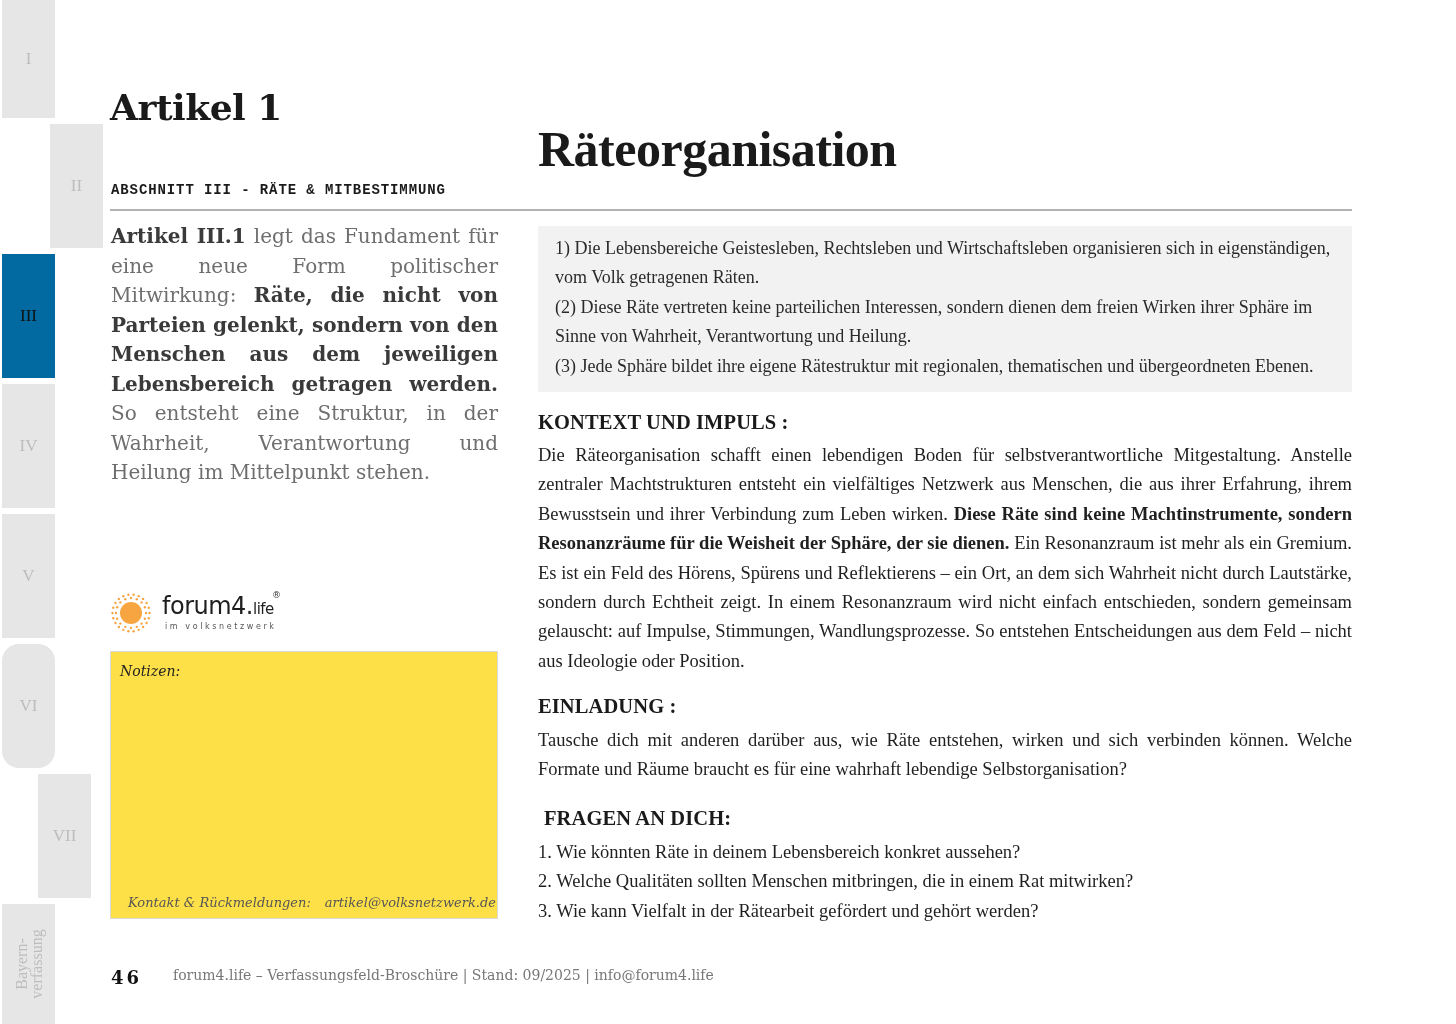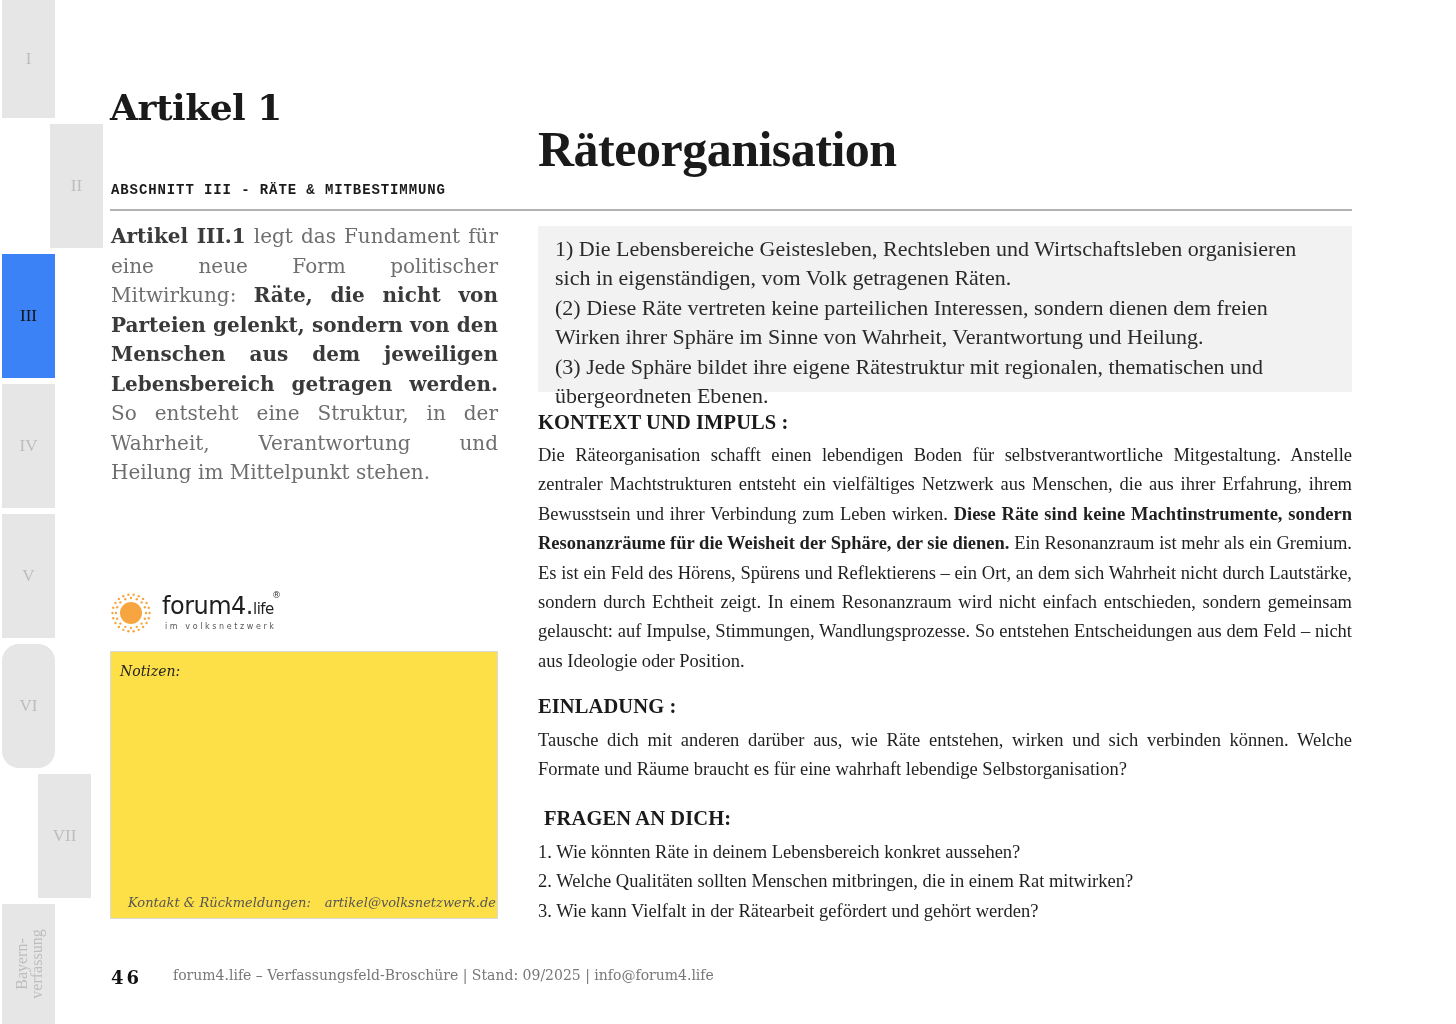--- a/index.html
+++ b/index.html
@@ -6,21 +6,21 @@
     html, body { width: 1456px; height: 1024px; background: #ffffff; overflow: hidden; }
     body { position: relative; font-family: "DejaVu Serif", serif; color: #1b1b1b; }
 
     
     .tabs { position: absolute; left: 0; top: 0; width: 56px; height: 1024px; }
     .tab {
       position: absolute; left: 2px; width: 53px;
       background: #e6e6e6; display: flex; align-items: center; justify-content: center;
       font-family: "Liberation Serif", serif; font-size: 17px; color: #bdbdbd; cursor: pointer;
     }
-    .tab.active { background: #3b82f6; color: #111; align-items: center; }
+    .tab.active { background: #0369a1; color: #111; align-items: center; }
     .tab.vertical span {
       transform: rotate(-90deg); white-space: pre; text-align: center;
       font-size: 16px; line-height: 15px; color: #bdbdbd; display: block;
     }
 
     
     .artikel-title { position: absolute; left: 110px; top: 86px; font-family: "DejaVu Serif", serif; font-size: 36px; color: #1a1a1a; letter-spacing: -0.5px; }
     .section-title { position: absolute; left: 111px; top: 182px; font-family: Liberation Mono, monospace; font-weight: bold; font-size: 14px; letter-spacing: 0.9px; color: #1a1a1a; }
     .main-title { position: absolute; left: 538px; top: 120px; font-family: "Liberation Serif", serif; font-size: 50px; color: #1a1a1a; letter-spacing: -0.5px; }
     .rule { position: absolute; left: 110px; top: 209px; width: 1242px; height: 2px; background: #b3b3b3; }
@@ -47,21 +47,21 @@
       background: #fde047; border: 1.5px solid #dadada;
     }
     .notes .label { position: absolute; left: 9px; top: 11px; font-family: "DejaVu Serif", serif; font-style: italic; font-size: 14px; color: #222; }
     .notes .contact { position: absolute; left: 17px; bottom: 8px; font-family: "DejaVu Serif", serif; font-style: italic; font-size: 13px; color: #555; white-space: nowrap; }
     .notes .contact .mail { margin-left: 14px; }
 
     
     .article-box {
       position: absolute; left: 538px; top: 226px; width: 814px; height: 166px;
       background: #f2f2f2; padding: 8px 16px 0 17px;
-      font-family: "Liberation Serif", serif; font-size: 22px; line-height: 29.4px; color: #2a2a2a;
+      font-family: "Liberation Serif", serif; font-size: 18px; line-height: 29.4px; color: #2a2a2a;
     }
     .article-box p { margin: 0; }
 
     
     .content { position: absolute; left: 538px; top: 405px; width: 814px; font-family: "DejaVu Serif", serif; color: #1f1f1f; }
     .content h2 { font-family: "Liberation Serif", serif; font-weight: bold; font-size: 20.5px; letter-spacing: 0.1px; color: #1a1a1a; }
     .content .body { font-family: "Liberation Serif", serif; font-size: 18.5px; line-height: 29.4px; text-align: justify; hyphens: auto; }
     .content .body b { font-weight: bold; }
     .h-kontext { position: absolute; top: 6px; left: 0; }
     .b-kontext { position: absolute; top: 36px; left: 0; width: 814px; }

